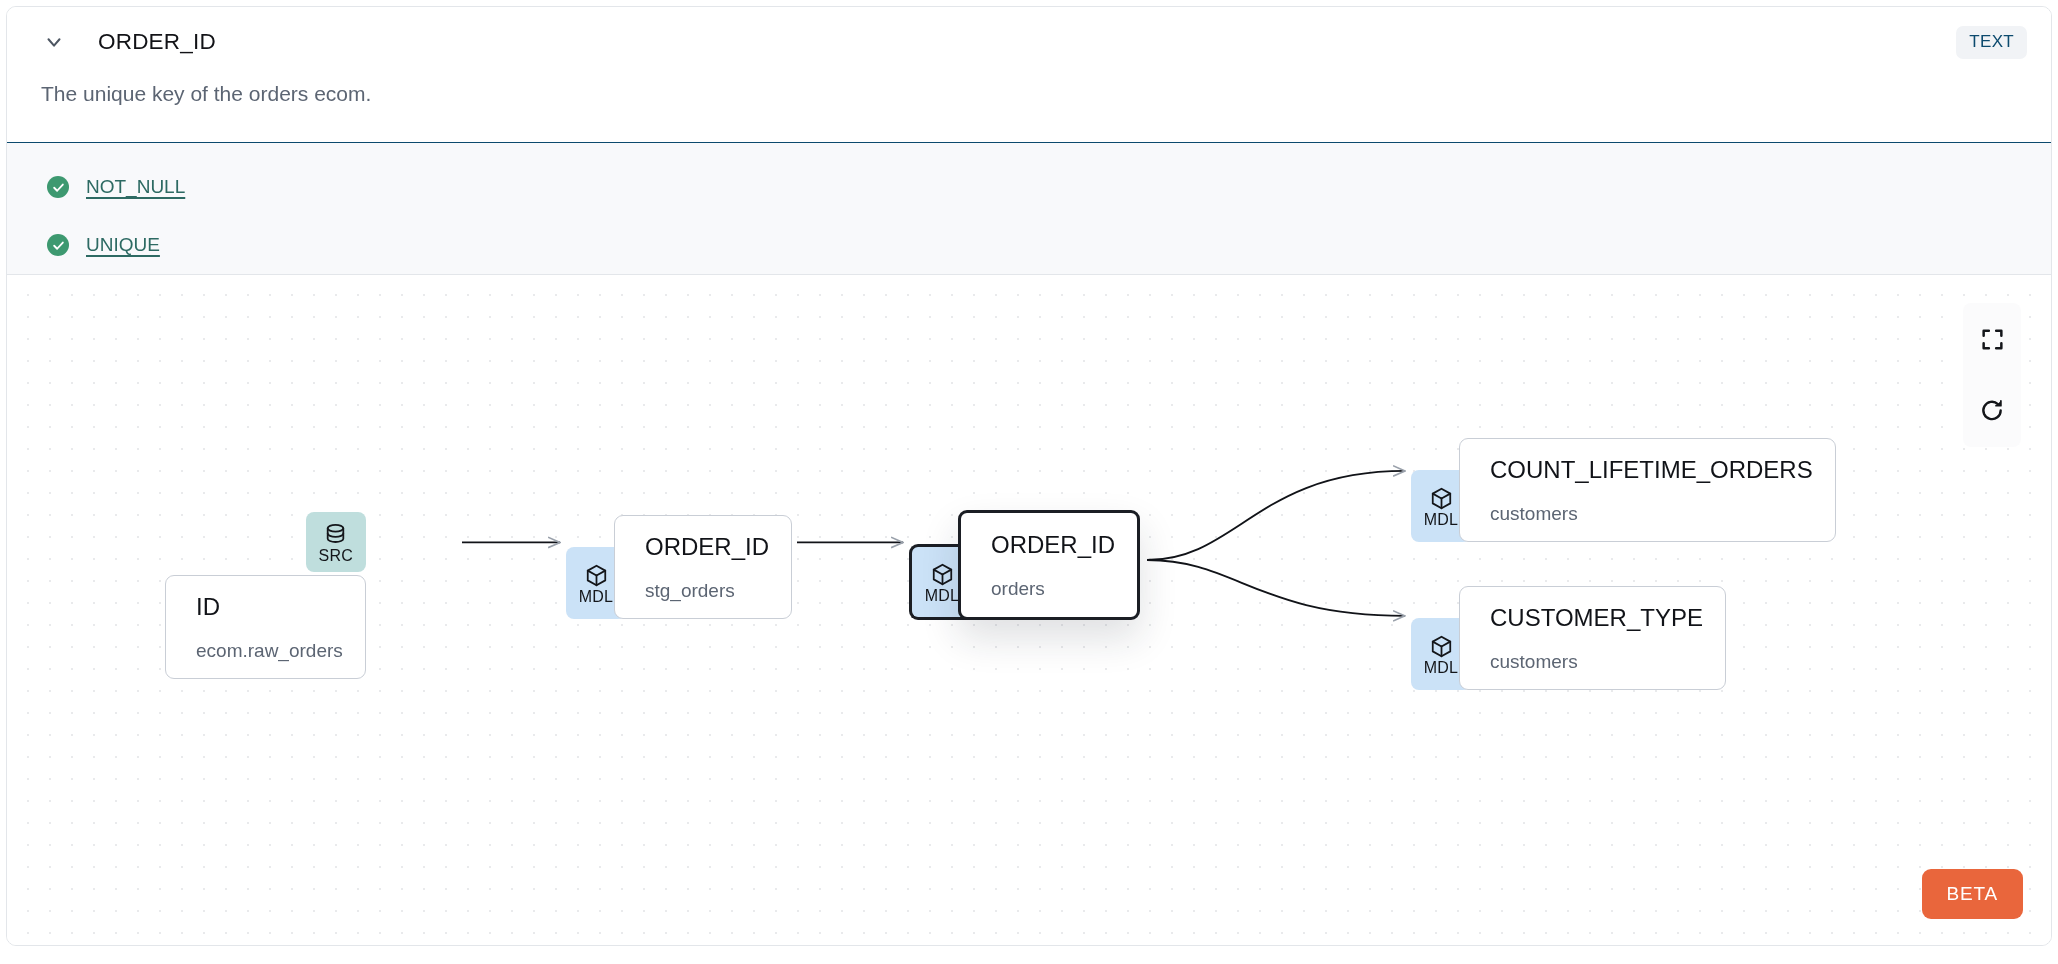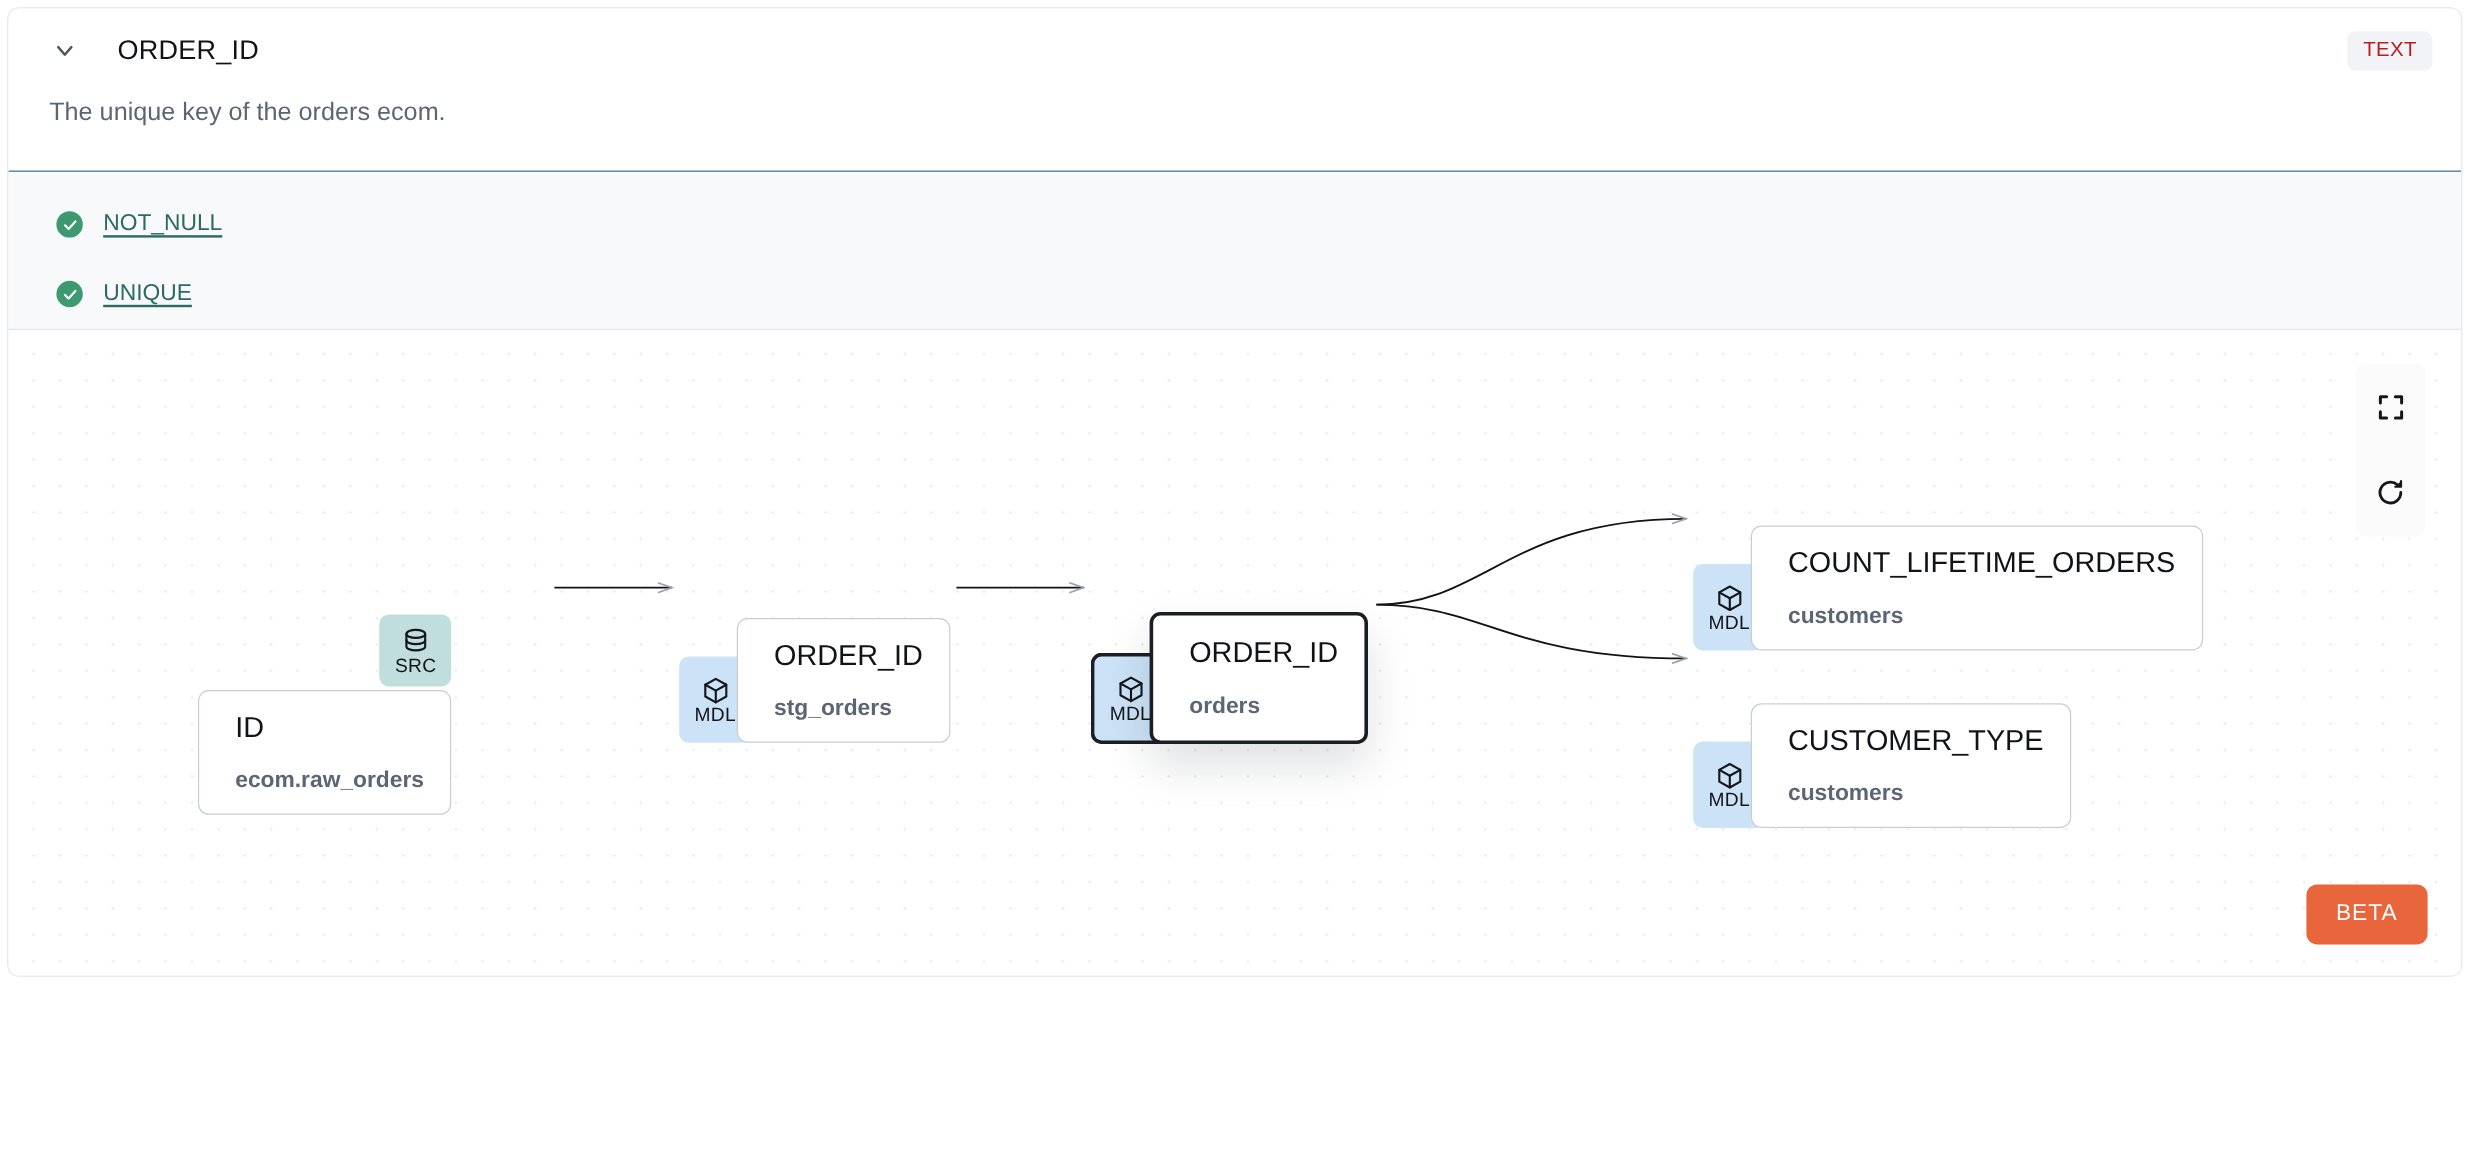--- a/index.html
+++ b/index.html
@@ -14,21 +14,21 @@
     position: relative;
     width: 2058px; height: 964px;
     background: #ffffff;
     overflow: hidden;
   }
 
   
   .panel {
     position: absolute;
     left: 6px; top: 6px;
-    width: 2046px; height: 808px;
+    width: 2046px; height: 940px;
     background: #ffffff;
     border: 1px solid #e3e6ea;
     border-radius: 10px;
     overflow: hidden;
     display: flex;
     flex-direction: column;
   }
 
   
   .header {
@@ -56,21 +56,21 @@
     margin-left: 29px;
     font-size: 22.5px;
     letter-spacing: 0.2px;
     color: #121317;
     font-weight: 400;
     white-space: nowrap;
   }
   .type-badge {
     margin-left: auto;
     background: #f1f3f6;
-    color: #b91c1c;
+    color: #0c4a6e;
     font-size: 17px;
     letter-spacing: 0.3px;
     padding: 6px 13px 7px;
     border-radius: 7px;
     white-space: nowrap;
   }
   .col-desc {
     padding-left: 34px;
     font-size: 21px;
     color: #5c6573;
@@ -177,21 +177,20 @@
     color: #111318;
     line-height: 1.15;
     white-space: nowrap;
   }
   .node-sub {
     font-size: 19px;
     color: #5c6573;
     margin-top: 20px;
     line-height: 1.15;
     white-space: nowrap;
-    font-weight: bold;
   }
 
   
   .badge-src { background: #bfdedd; }
   .badge-mdl { background: #cbe2f7; }
 
   
   .node.selected .node-badge {
     border: 3px solid #1b1e24;
     border-right: none;

